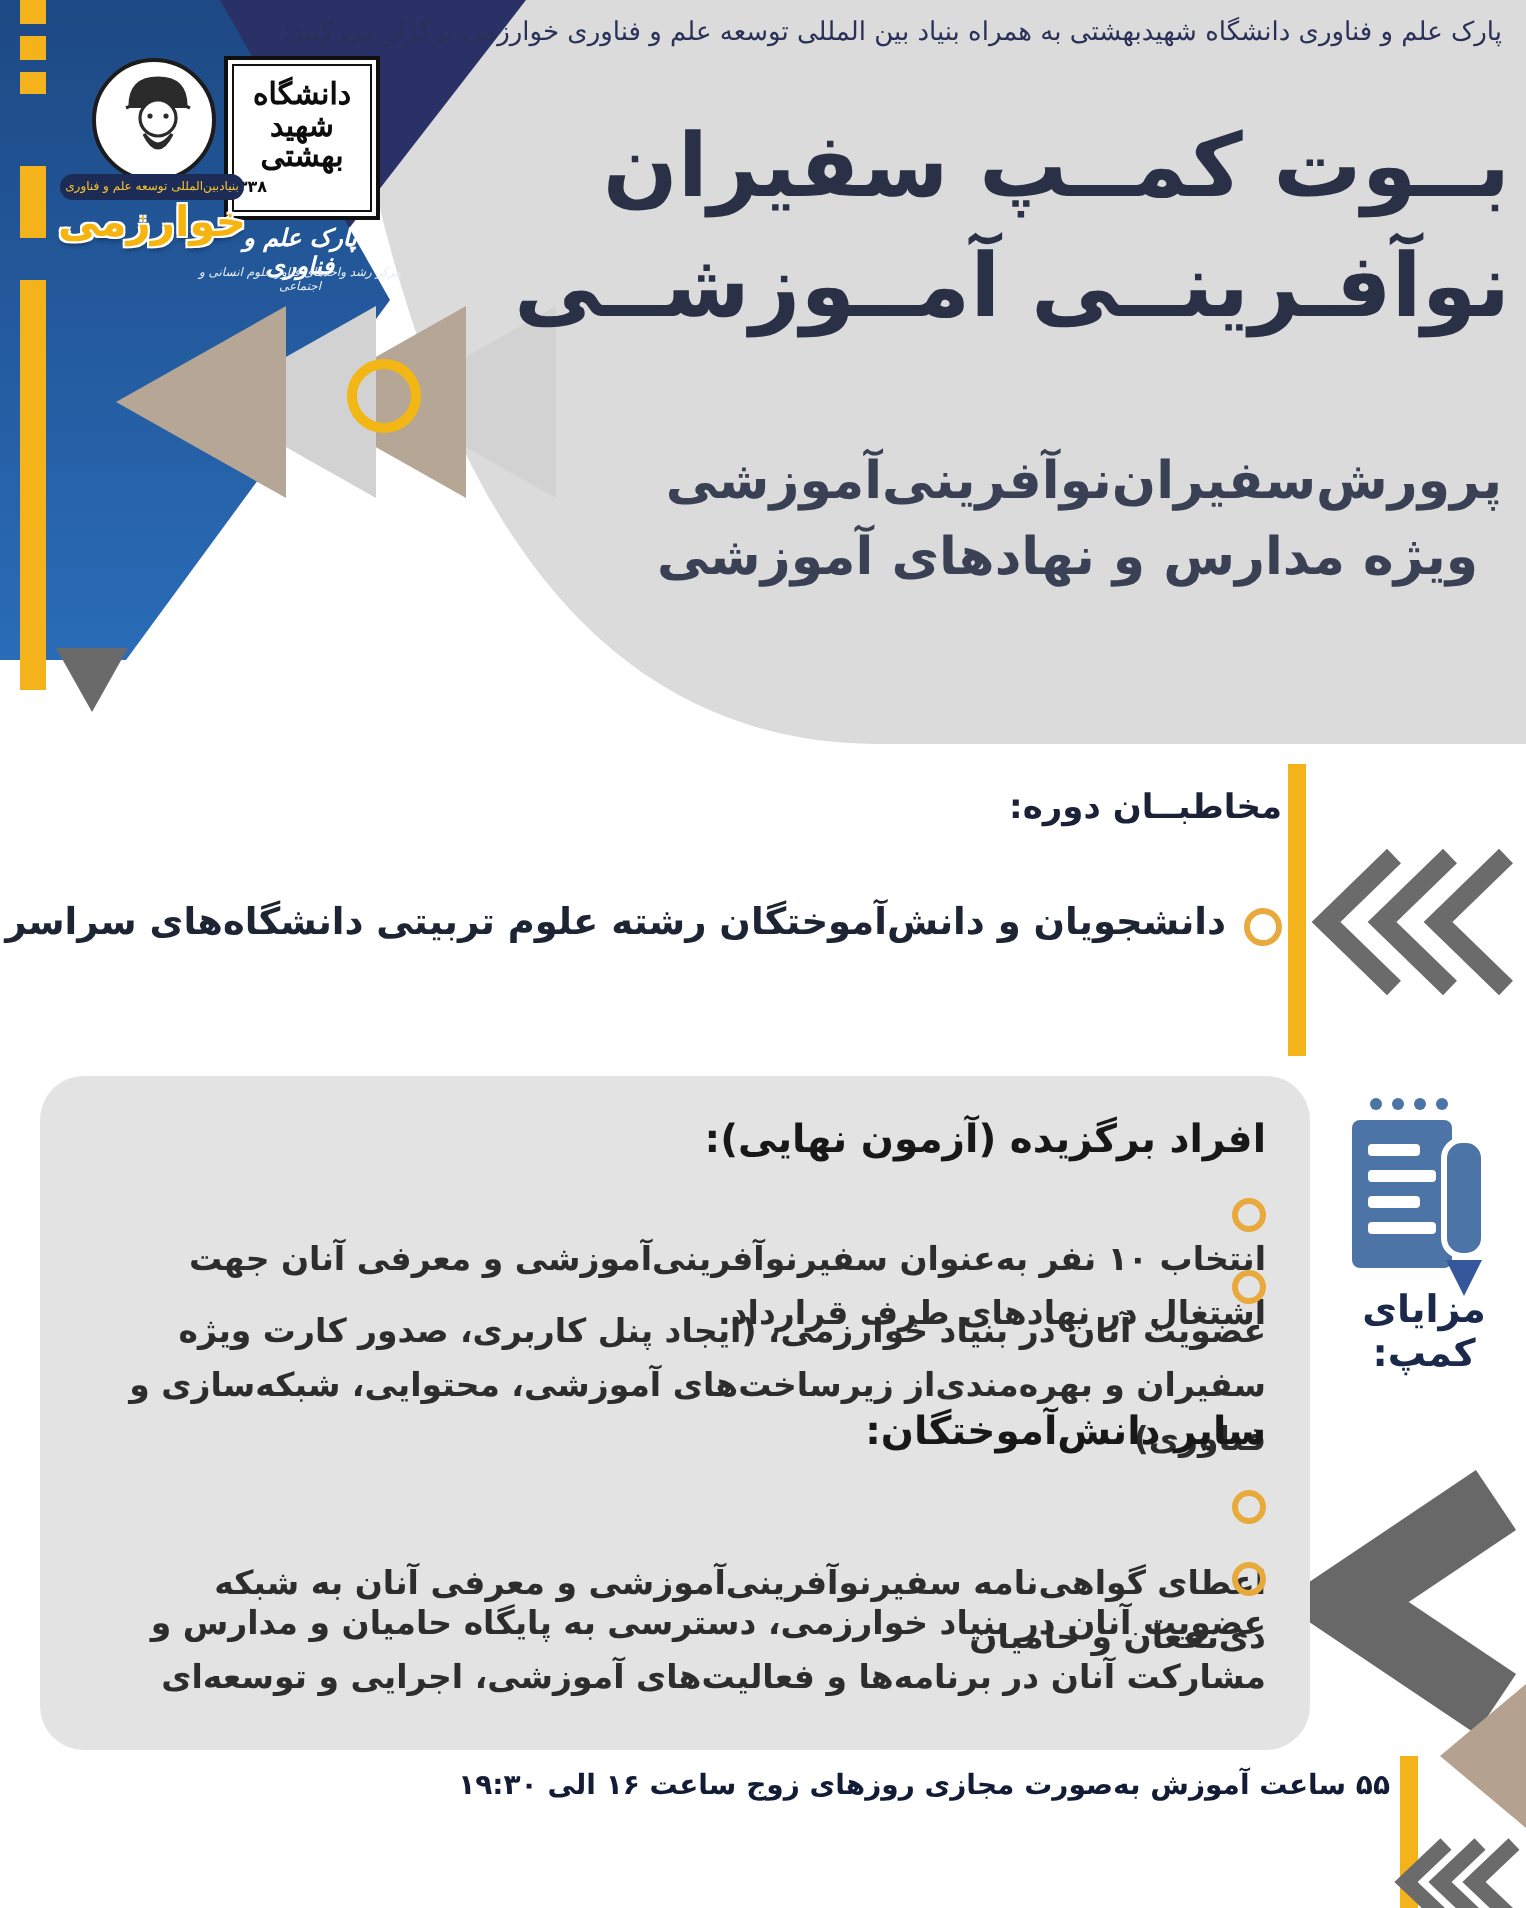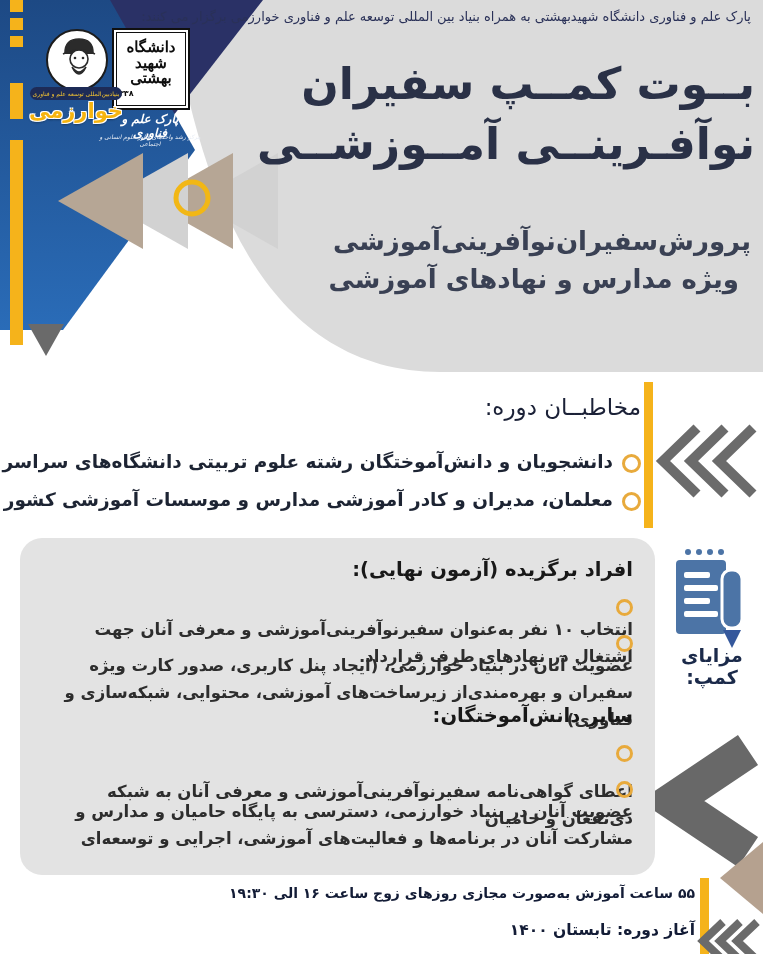--- a/index.html
+++ b/index.html
@@ -28,21 +28,21 @@
   .sbu-box .yr{font-size:8px;color:#0d0d0d;margin-top:2px;font-weight:700;}
   .sbu-cap{left:104px;top:112px;width:92px;text-align:center;color:#fff;font-size:12px;font-weight:700;font-style:italic;}
   .sbu-sub{left:96px;top:133px;width:108px;text-align:center;color:#e8edf5;font-size:6px;font-style:italic;}
   .kh-oval{left:46px;top:29px;width:58px;height:58px;background:#fff;border:2px solid #1c1c1c;border-radius:50%;overflow:hidden;}
   .kh-ribbon{left:30px;top:87px;width:92px;height:13px;background:#1d2b57;border-radius:7px;
     color:#f6c531;font-size:6px;display:flex;align-items:center;justify-content:center;white-space:nowrap;}
   .kh-name{left:26px;top:99px;width:100px;text-align:center;color:#f6b40f;font-weight:900;font-size:21px;
     text-shadow:-1px -1px 0 #fff,1px -1px 0 #fff,-1px 1px 0 #fff,1px 1px 0 #fff,0 2px 2px rgba(0,0,0,.35);}
 
   
-  .aud-head{right:122px;top:394px;font-size:23px;font-weight:400;color:#1b2137;}
+  .aud-head{right:122px;top:394px;font-size:17px;font-weight:700;color:#1b2137;}
   .aud-row{right:122px;display:flex;align-items:flex-start;direction:rtl;}
   .aud-row.r1{top:450px;}
   .aud-row.r2{top:488px;}
   .ring{flex:0 0 auto;width:13px;height:13px;border-radius:50%;border:3px solid #e8aa3c;background:transparent;margin-left:9px;margin-top:4px;}
   .aud-text{font-size:18.5px;font-weight:800;color:#1d2433;line-height:1.3;white-space:nowrap;}
 
   
   .gray-box{left:20px;top:538px;width:635px;height:337px;background:#e3e3e3;border-radius:22px;}
   .box-head{position:absolute;right:22px;font-size:19.5px;font-weight:900;color:#181818;}
   .bh1{top:20px;} .bh2{top:166px;}
@@ -165,24 +165,20 @@
     </svg>
   </div>
   <div class="abs z1 kh-ribbon">بنیادبین‌المللی توسعه علم و فناوری</div>
   <div class="abs z1 kh-name">خوارزمی</div>
 
   <div class="abs z1 aud-head">مخاطبــان دوره:</div>
   <div class="abs z1 aud-row r1">
     <span class="ring"></span>
     <span class="aud-text">دانشجویان و دانش‌آموختگان رشته علوم تربیتی دانشگاه‌های سراسر کشور</span>
   </div>
-  <div class="abs z1 aud-row r2">
-    <span class="ring"></span>
-    <span class="aud-text">معلمان، مدیران و کادر آموزشی مدارس و موسسات آموزشی کشور</span>
-  </div>
 
   <div class="abs z1 gray-box">
     <div class="box-head bh1">افراد برگزیده (آزمون نهایی):</div>
     <div class="box-row br1">
       <span class="ring"></span>
       <span class="box-text">انتخاب ۱۰ نفر به‌عنوان سفیرنوآفرینی‌آموزشی و معرفی آنان جهت اشتغال در نهادهای طرف قرارداد.</span>
     </div>
     <div class="box-row br2">
       <span class="ring"></span>
       <span class="box-text">عضویت آنان در بنیاد خوارزمی، (ایجاد پنل کاربری، صدور کارت ویژه سفیران و بهره‌مندی‌از زیرساخت‌های آموزشی، محتوایی، شبکه‌سازی و فناوری)</span>
@@ -194,15 +190,14 @@
     </div>
     <div class="box-row br4">
       <span class="ring"></span>
       <span class="box-text">عضویت آنان در بنیاد خوارزمی، دسترسی به پایگاه حامیان و مدارس و مشارکت آنان در برنامه‌ها و فعالیت‌های آموزشی، اجرایی و توسعه‌ای</span>
     </div>
   </div>
 
   <div class="abs z1 side-label">مزایای کمپ:</div>
 
   <div class="abs z1 foot1">۵۵ ساعت آموزش به‌صورت مجازی روزهای زوج ساعت ۱۶ الی ۱۹:۳۰</div>
-  <div class="abs z1 foot2">آغاز دوره: تابستان ۱۴۰۰</div>
 
 </div>
 
 </body></html>

